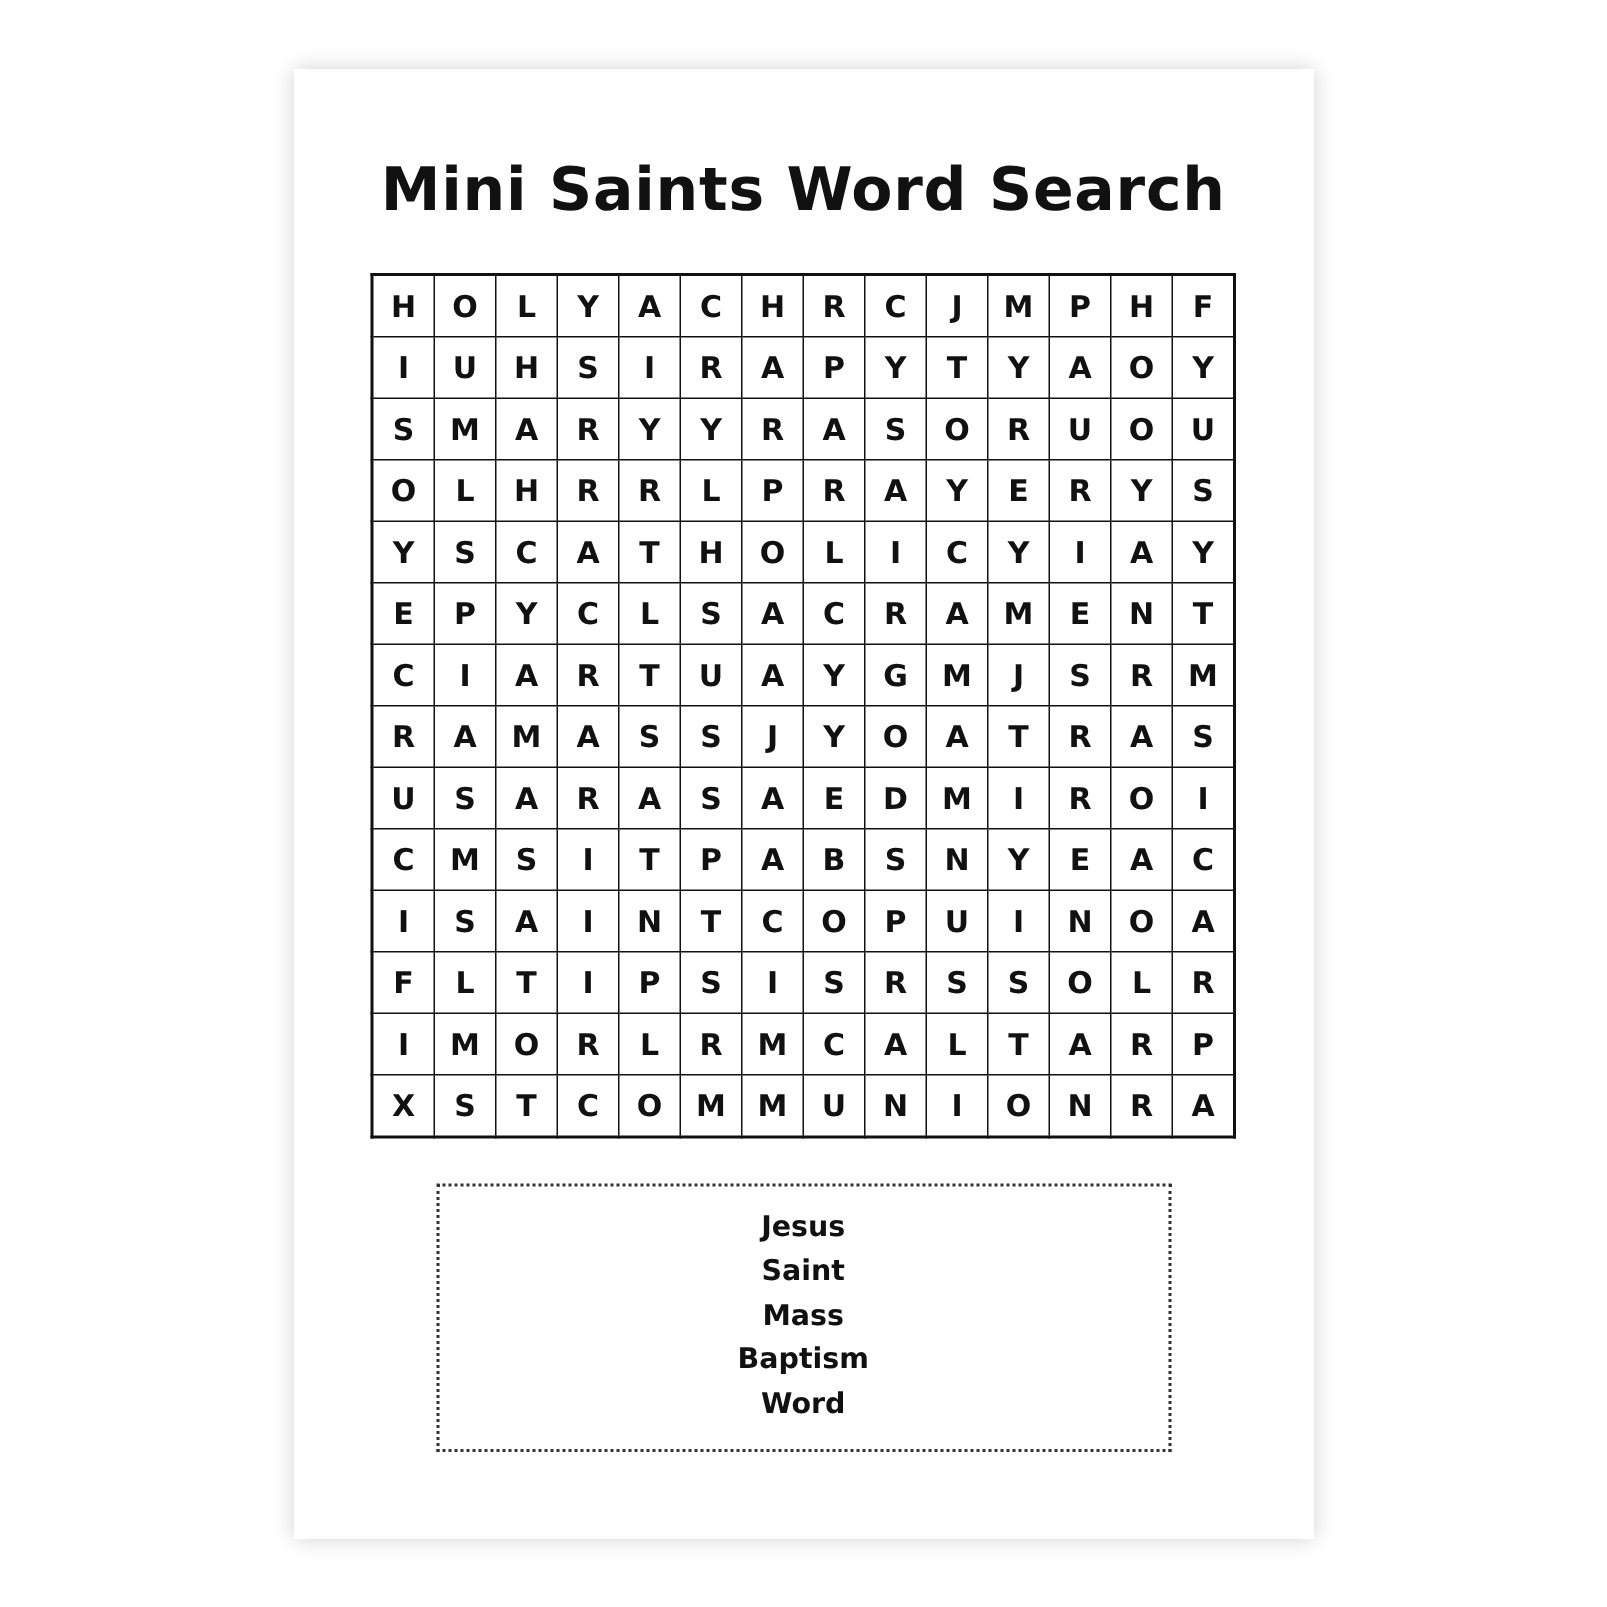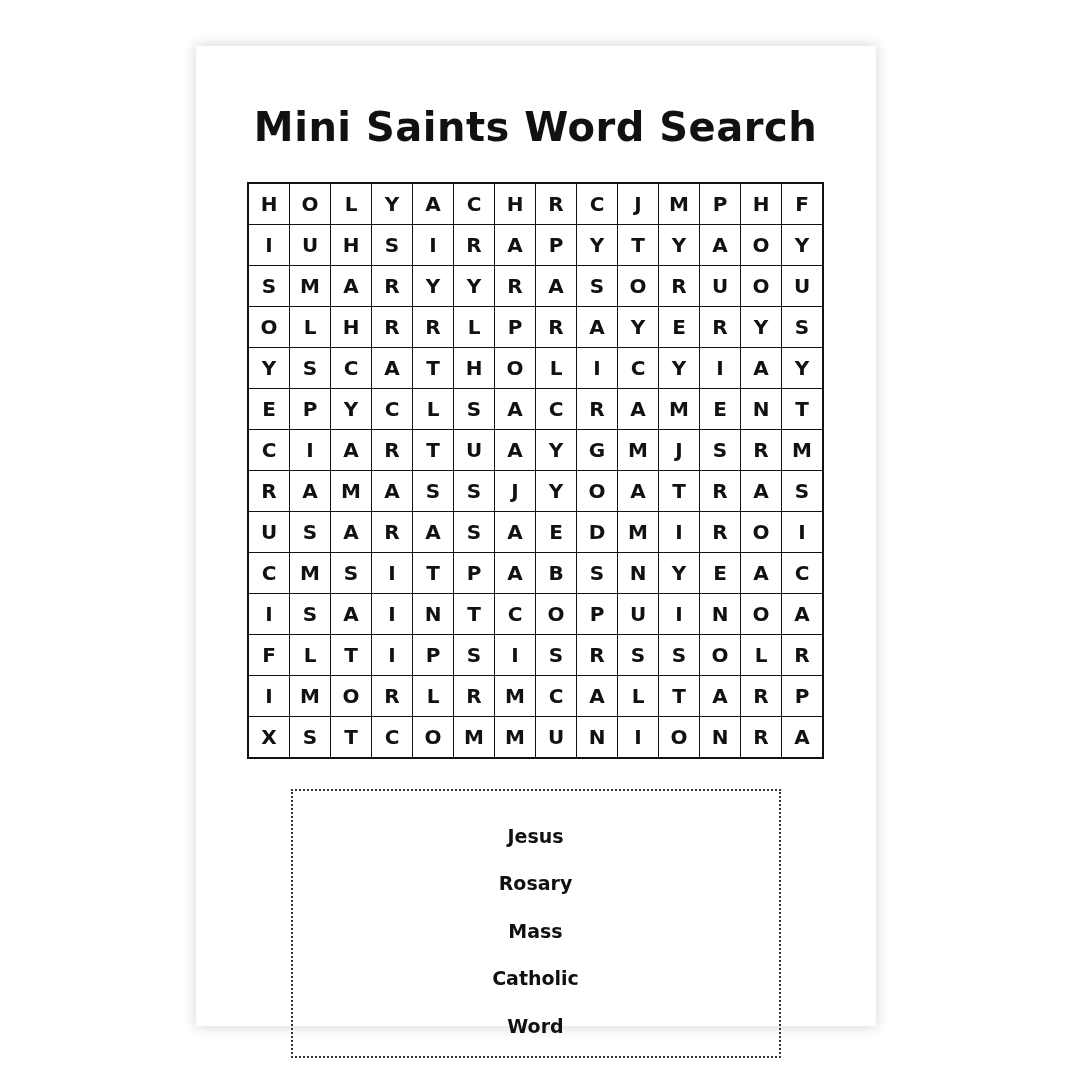--- a/index.html
+++ b/index.html
@@ -75,21 +75,20 @@
     align-items: center;
     gap: 2px;
   }
   .wb-word {
     font-family: "DejaVu Sans", sans-serif;
     font-size: 19px;
     font-weight: bold;
     color: #111111;
     line-height: 1.45;
     white-space: nowrap;
-    margin-top: 18px;
   }
 </style>
 </head>
 <body>
 
 <div class="page-wrap">
   <div class="sheet">
 
     <h1 class="title">Mini Saints Word Search</h1>
 
@@ -318,21 +317,21 @@
             <td>N</td>
             <td>R</td>
             <td>A</td>
           </tr>
         </tbody>
     </table>
 
     <div class="wordbank">
         <div class="wb-col">
           <div class="wb-word">Jesus</div>
-          <div class="wb-word">Rosary</div>
+          <div class="wb-word">Saint</div>
           <div class="wb-word">Mass</div>
-          <div class="wb-word">Catholic</div>
+          <div class="wb-word">Baptism</div>
           <div class="wb-word">Word</div>
         </div>
       </div>
 
   </div>
 </div>
 
 </body></html>

